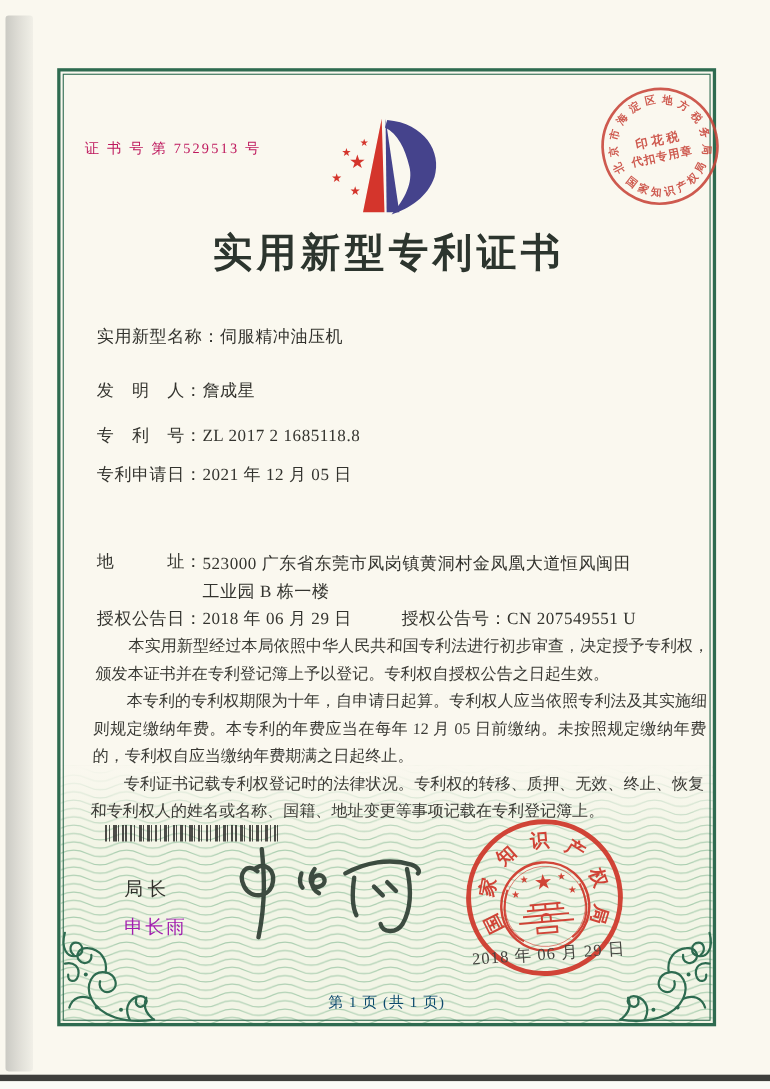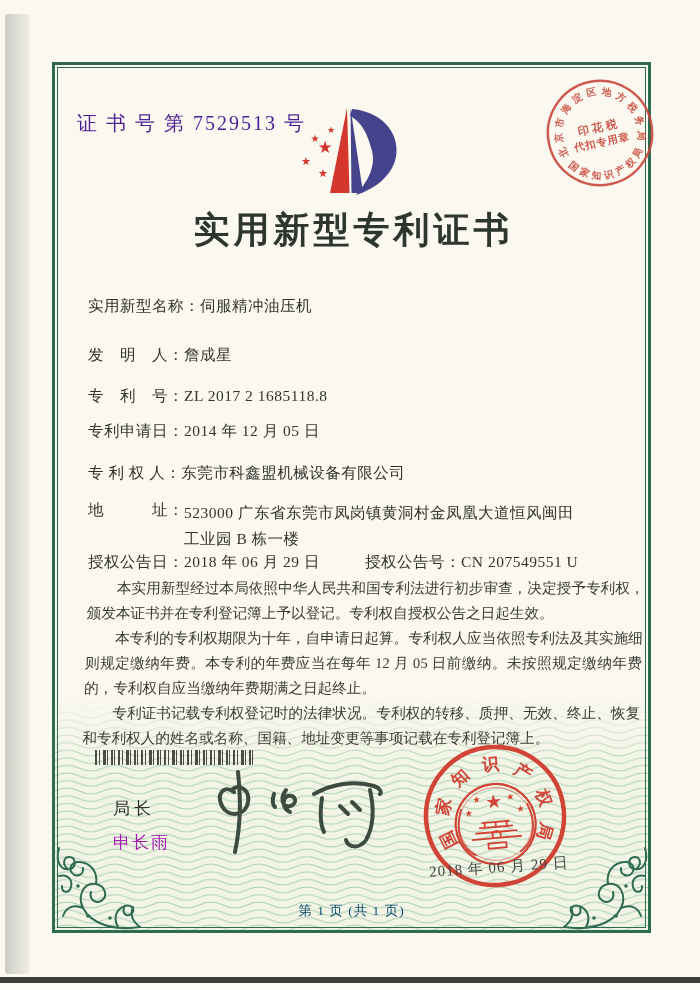--- a/index.html
+++ b/index.html
@@ -14,21 +14,21 @@
 
   .frame{position:absolute;left:52px;top:62px;width:599px;height:871px;box-sizing:border-box;
         border:3px solid #2e6b50;z-index:3;}
   .frame::after{content:"";position:absolute;inset:2px;border:1px solid #2e6b50;}
 
   .waves{position:absolute;left:55px;top:696px;z-index:2;}
   .flourish{position:absolute;width:92px;height:86px;z-index:4;}
   .flourish.right{left:558px;top:846px;}
   .flourish.left{left:54px;top:846px;transform:scaleX(-1);}
 
-  .cert-no{position:absolute;left:77px;top:110px;font-size:20px;letter-spacing:2px;color:#4c1d95;z-index:4;}
+  .cert-no{position:absolute;left:77px;top:126px;font-size:13px;letter-spacing:2px;color:#be185d;z-index:4;}
 
   .logo{position:absolute;left:296px;top:104px;z-index:4;}
   .logo text{font-family:"DejaVu Sans", sans-serif;}
 
   .tax-seal{position:absolute;left:541px;top:74px;width:118px;height:118px;opacity:.88;z-index:6;}
   .tax-seal .seal-char{fill:#c8453a;font-weight:700;font-family:"Liberation Serif", serif;}
   .tax-center{fill:#c8453a;font-weight:700;text-anchor:middle;font-family:"Liberation Serif", serif;}
 
   .title{position:absolute;left:52px;top:206px;width:599px;margin:0;text-align:center;
         font-size:36px;font-weight:600;letter-spacing:4px;text-indent:4px;color:#2c352e;z-index:4;}
@@ -161,24 +161,21 @@
   <div class="field-row" style="top:345px">
     <span>发　明　人：</span><span>詹成星</span>
   </div>
   <div class="field-row" style="top:296px">
     <span>实用新型名称：</span><span>伺服精冲油压机</span>
   </div>
   <div class="field-row" style="top:386px">
     <span>专　利　号：</span><span>ZL 2017 2 1685118.8</span>
   </div>
   <div class="field-row" style="top:421px">
-    <span>专利申请日：</span><span>2014 年 12 月 05 日</span>
-  </div>
-  <div class="field-row" style="top:463px">
-    <span>专 利 权 人：</span><span>东莞市科鑫盟机械设备有限公司</span>
+    <span>专利申请日：</span><span>2021 年 12 月 05 日</span>
   </div>
   <div class="field-row addr-row" style="top:500px">
     <span class="addr-label">地　　　址：</span><span class="addr-val"><span>523000 广东省东莞市凤岗镇黄洞村金凤凰大道恒风闽田</span><br><span>工业园 B 栋一楼</span></span>
   </div>
   <div class="field-row" style="top:552px">
     <span>授权公告日：</span><span>2018 年 06 月 29 日</span>
     <span class="grant-pair2">
       <span>授权公告号：</span><span>CN 207549551 U</span>
     </span>
   </div>

